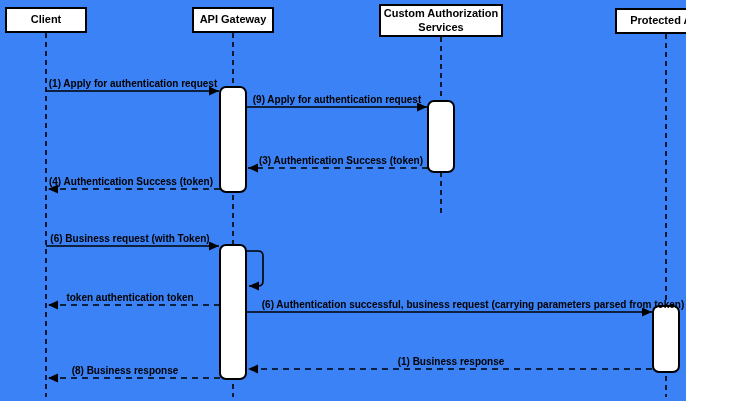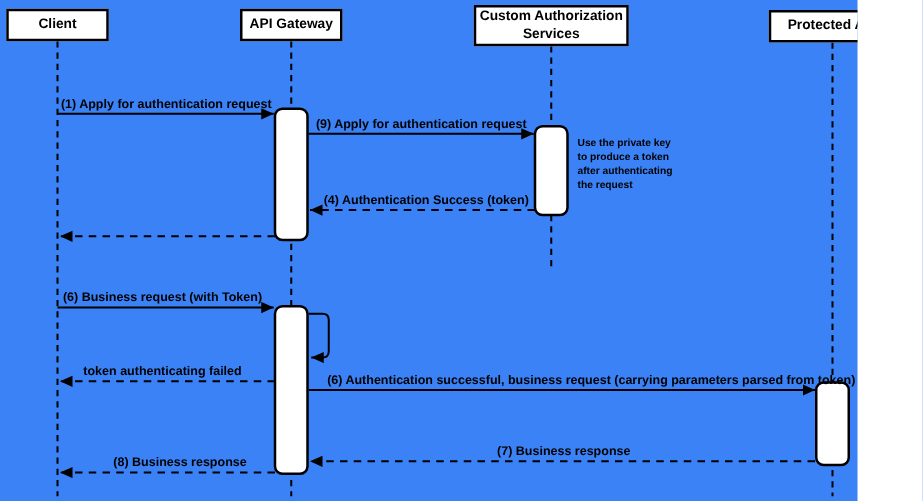--- a/index.html
+++ b/index.html
@@ -84,22 +84,22 @@
     </g>
   </svg>
 
   <div class="participant" style="left:5px;   top:7px; width:82px;  height:26px;">Client</div>
   <div class="participant" style="left:192px; top:7px; width:82px;  height:26px;">API Gateway</div>
   <div class="participant" style="left:379px; top:4px; width:124px; height:33px;">Custom Authorization Services</div>
   <div class="participant" style="left:615px; top:8px; width:102px; height:26px;">Protected API</div>
 
   <div class="msg-label" style="left:133px; top:78px;">(1) Apply for authentication request</div>
   <div class="msg-label" style="left:337px; top:94px;">(9) Apply for authentication request</div>
-  <div class="msg-label" style="left:341px; top:155px;">(4) Authentication Success (token)</div>
+  <div class="msg-label" style="left:341px; top:155px;">(3) Authentication Success (token)</div>
+  <div class="msg-label" style="left:131px; top:176px;">(4) Authentication Success (token)</div>
   <div class="msg-label" style="left:130px; top:233px;">(6) Business request (with Token)</div>
-  <div class="msg-label" style="left:130px; top:292px;">token authenticating failed</div>
+  <div class="msg-label" style="left:130px; top:292px;">token authentication token</div>
   <div class="msg-label" style="left:473px; top:299px;">(6) Authentication successful, business request (carrying parameters parsed from token)</div>
-  <div class="msg-label" style="left:451px; top:356px;">(7) Business response</div>
-  <div class="msg-label" style="left:144px; top:365px;">(8) Business response</div>
+  <div class="msg-label" style="left:451px; top:356px;">(1) Business response</div>
+  <div class="msg-label" style="left:125px; top:365px;">(8) Business response</div>
 
-  <div class="note-label" style="left:462px; top:109px; width:76px;">Use the private key to produce a token after authenticating the request</div>
 
 </div>
 
 </body></html>

